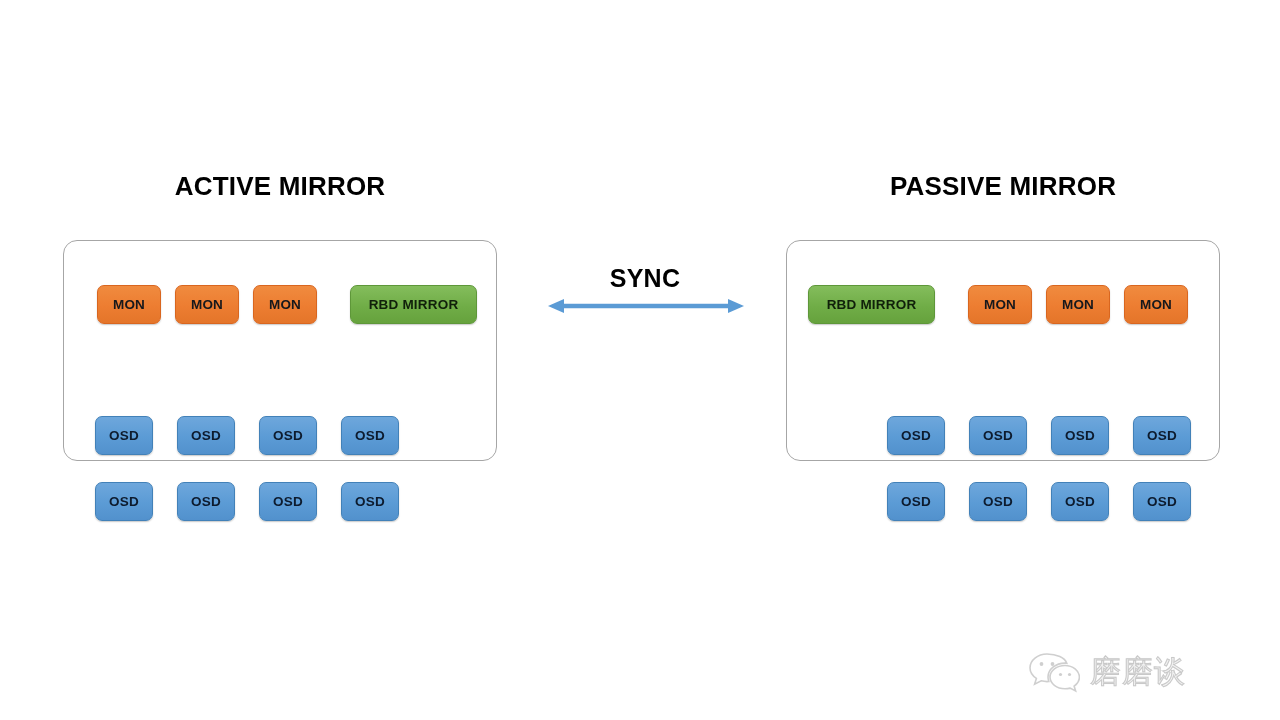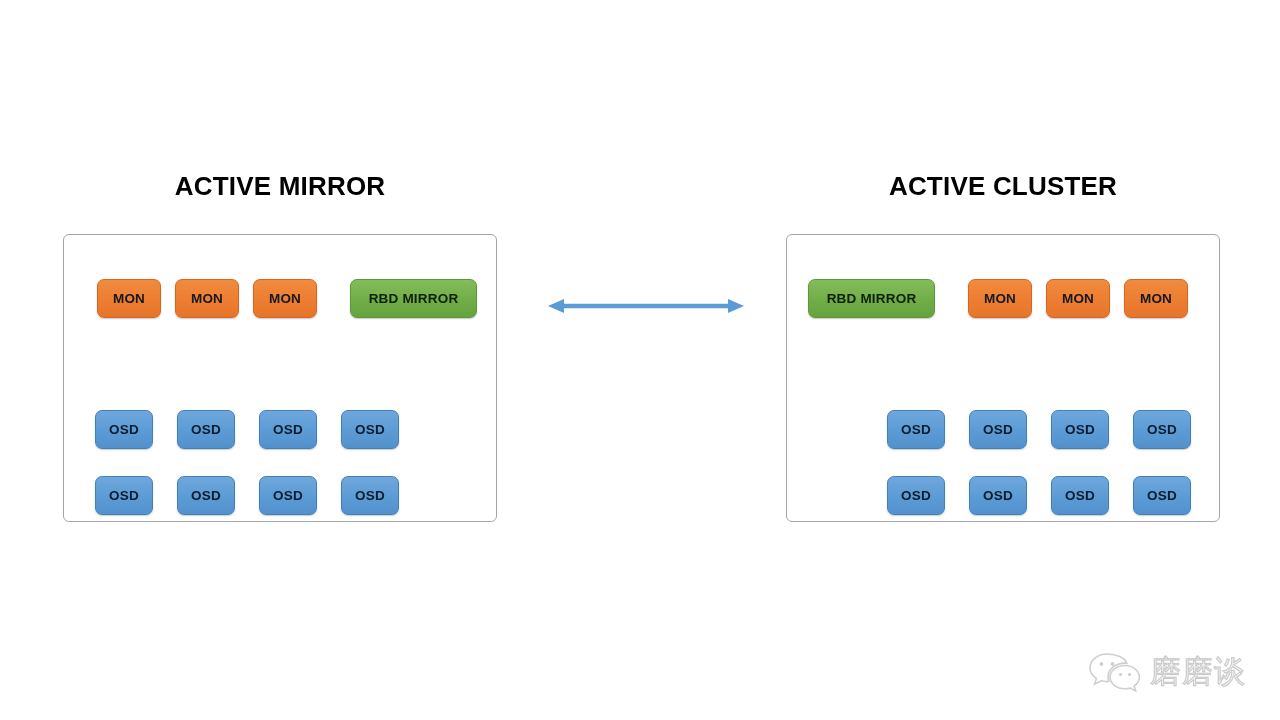--- a/index.html
+++ b/index.html
@@ -29,24 +29,24 @@
     letter-spacing: 0.2px;
     white-space: nowrap;
     text-align: center;
   }
   #title-active  { left: 63px;  top: 171px; width: 434px; }
   #title-passive { left: 786px; top: 171px; width: 434px; }
 
   
   .cluster-box {
     position: absolute;
-    top: 234px;
-    height: 288px;
+    top: 240px;
+    height: 221px;
     border: 1.4px solid #a6a6a6;
-    border-radius: 6px;
+    border-radius: 14px;
     background: #ffffff;
     box-sizing: border-box;
   }
   #cluster-active  { left: 63px;  width: 434px; }
   #cluster-passive { left: 786px; width: 434px; }
 
   
   .node {
     position: absolute;
     box-sizing: border-box;
@@ -98,21 +98,21 @@
     position: absolute;
     left: 546px;
     top: 292px;
     width: 200px;
     height: 28px;
   }
 
   
   #watermark {
     position: absolute;
-    left: 1088px;
+    left: 1028px;
     top: 640px;
     width: 170px;
     height: 62px;
     display: flex;
     align-items: center;
     gap: 10px;
   }
   #watermark-text {
     font-size: 31px;
     color: #f2f2f2;
@@ -141,28 +141,29 @@
     <div class="node node-osd" style="left:113px; top:139px;">OSD</div>
     <div class="node node-osd" style="left:195px; top:139px;">OSD</div>
     <div class="node node-osd" style="left:277px; top:139px;">OSD</div>
 
     <div class="node node-osd" style="left:31px;  top:205px;">OSD</div>
     <div class="node node-osd" style="left:113px; top:205px;">OSD</div>
     <div class="node node-osd" style="left:195px; top:205px;">OSD</div>
     <div class="node node-osd" style="left:277px; top:205px;">OSD</div>
   </div>
 
+  <div id="sync-label">SYNC</div>
 
   <svg id="sync-arrow" viewBox="0 0 200 28">
     <line x1="14" y1="14" x2="186" y2="14" stroke="#5B9BD5" stroke-width="4.5"></line>
     <polygon points="2,14 18,7 18,21" fill="#5B9BD5"></polygon>
     <polygon points="198,14 182,7 182,21" fill="#5B9BD5"></polygon>
   </svg>
 
-  <div id="title-passive" class="cluster-title">ACTIVE CLUSTER</div>
+  <div id="title-passive" class="cluster-title">PASSIVE MIRROR</div>
 
   <div id="cluster-passive" class="cluster-box">
 
     <div class="node node-rbd rbd-passive" style="left:21px;  top:44px;">RBD MIRROR</div>
     <div class="node node-mon" style="left:181px; top:44px;">MON</div>
     <div class="node node-mon" style="left:259px; top:44px;">MON</div>
     <div class="node node-mon" style="left:337px; top:44px;">MON</div>
 
     <div class="node node-osd" style="left:100px; top:139px;">OSD</div>
     <div class="node node-osd" style="left:182px; top:139px;">OSD</div>

